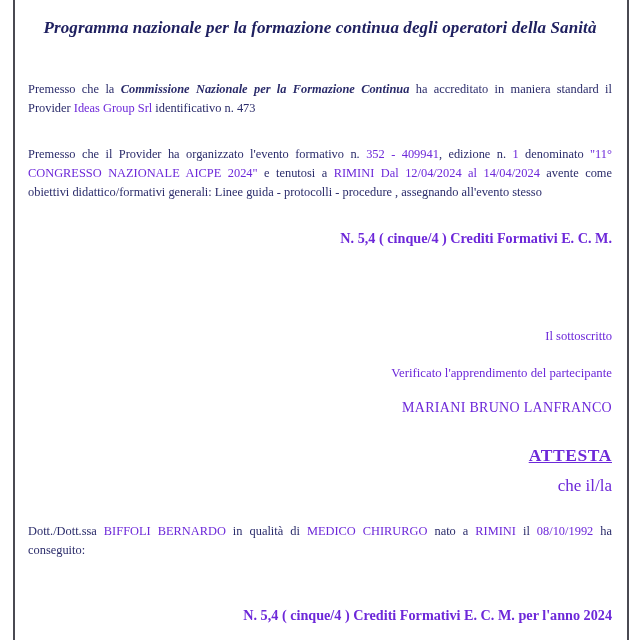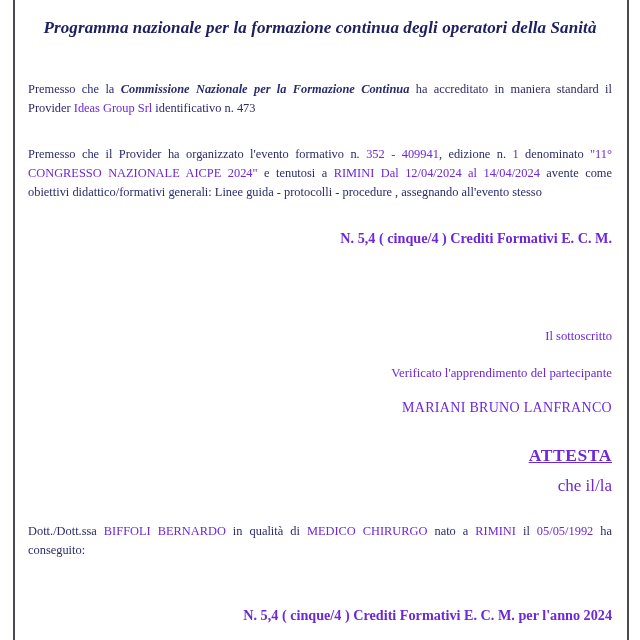--- a/index.html
+++ b/index.html
@@ -135,19 +135,19 @@
 
     <div class="centered-line verificato">Verificato l'apprendimento del partecipante</div>
 
     <div class="centered-line participant-name">MARIANI BRUNO LANFRANCO</div>
 
     <div class="centered-line attesta">ATTESTA</div>
 
     <div class="centered-line che-il-la">che il/la</div>
 
     <p class="para para-doctor">
-      <span>Dott./Dott.ssa </span><b>BIFFOLI BERNARDO</b><span> in qualità di </span><b>MEDICO CHIRURGO</b><span> nato a </span><b>RIMINI</b><span> il </span><b>05/05/1992</b><span> ha conseguito:</span>
+      <span>Dott./Dott.ssa </span><b>BIFFOLI BERNARDO</b><span> in qualità di </span><b>MEDICO CHIRURGO</b><span> nato a </span><b>RIMINI</b><span> il </span><b>08/10/1992</b><span> ha conseguito:</span>
     </p>
 
     <div class="centered-line credits-year-line">N. 5,4 ( cinque/4 ) Crediti Formativi E. C. M. per l'anno 2024</div>
 
   </div>
 </div>
 
 </body></html>

